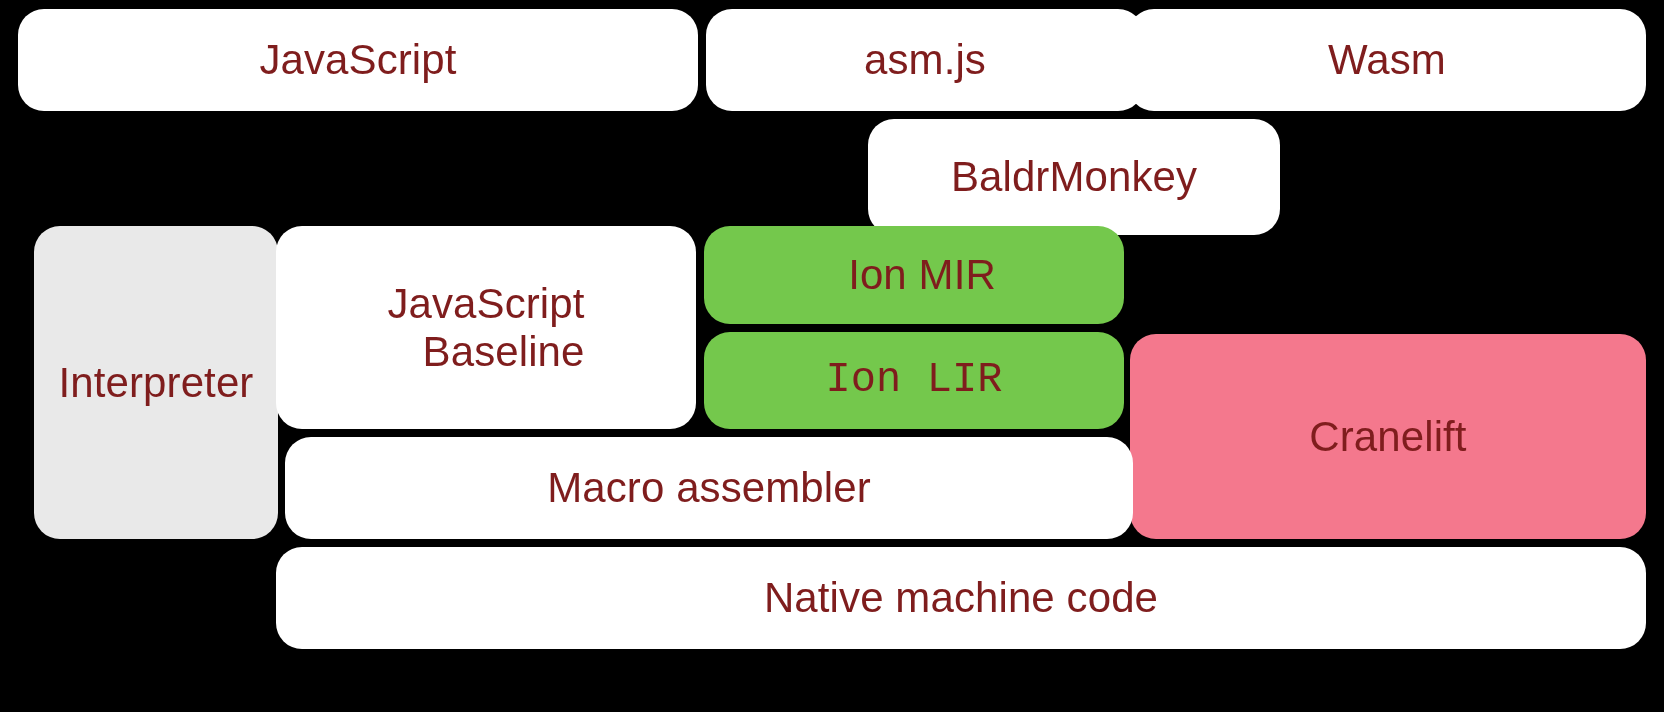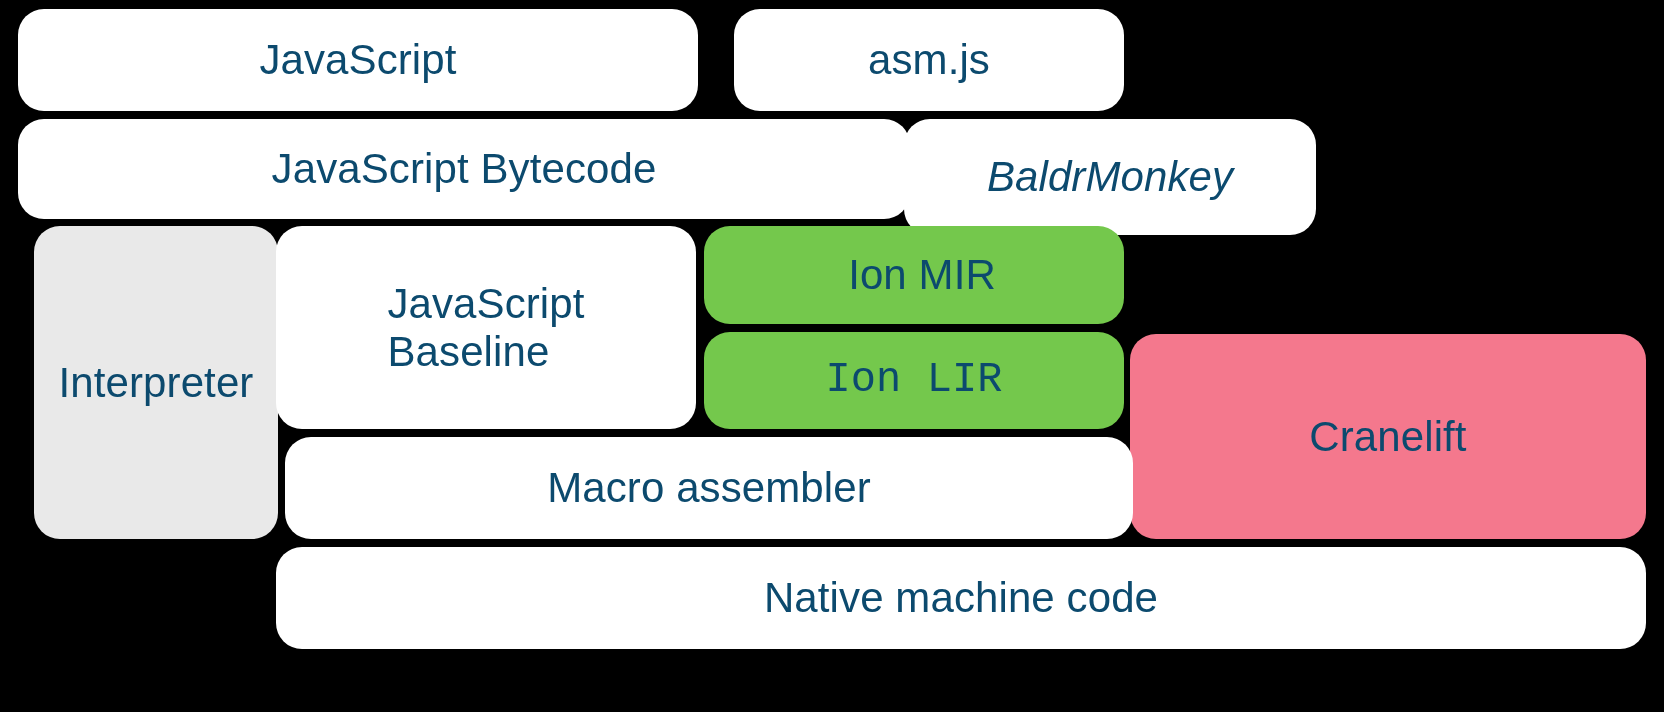--- a/index.html
+++ b/index.html
@@ -14,47 +14,47 @@
     background: #000000;
     overflow: hidden;
     font-family: "Liberation Sans", sans-serif;
   }
   .node {
     position: absolute;
     box-sizing: border-box;
     display: flex;
     align-items: center;
     justify-content: center;
-    text-align: left;
+    text-align: right;
     border-radius: 26px;
-    color: #0c4a6e;
+    color: #7f1d1d;
     font-size: 42px;
     line-height: 1.12;
     letter-spacing: 0.1px;
     white-space: pre-line;
     user-select: none;
   }
   .fill-white { background: #FFFFFF; }
   .fill-gray  { background: #E9E9E9; margin-left: 12px; }
   .fill-green { background: #74C84C; }
   .fill-pink  { background: #F4788D; }
 </style>
 </head>
 <body>
 
 <div id="stage">
 
   <div class="node fill-white" style="left:18px; top:9px; width:680px; height:102px;">JavaScript</div>
 
-  <div class="node fill-white" style="left:734px; top:9px; width:390px; height:102px;">asm.js</div>
+  <div class="node fill-white" style="left:706px; top:9px; width:438px; height:102px;">asm.js</div>
+
+  <div class="node fill-white" style="left:1128px; top:9px; width:518px; height:102px;">Wasm</div>
 
 
-  <div class="node fill-white" style="left:18px; top:119px; width:892px; height:100px;">JavaScript Bytecode</div>
-
-  <div class="node fill-white" style="left:904px; top:119px; width:412px; height:116px;font-style:italic;">BaldrMonkey</div>
+  <div class="node fill-white" style="left:868px; top:119px; width:412px; height:116px;">BaldrMonkey</div>
 
   <div class="node fill-gray" style="left:22px; top:226px; width:244px; height:313px;">Interpreter</div>
 
   <div class="node fill-white" style="left:276px; top:226px; width:420px; height:203px;">JavaScript
 Baseline</div>
 
   <div class="node fill-green" style="left:704px; top:226px; width:420px; height:98px;padding-left:16px;">Ion MIR</div>
 
   <div class="node fill-green" style="left:704px; top:332px; width:420px; height:97px;font-family:Liberation Mono, monospace;">Ion LIR</div>
 

